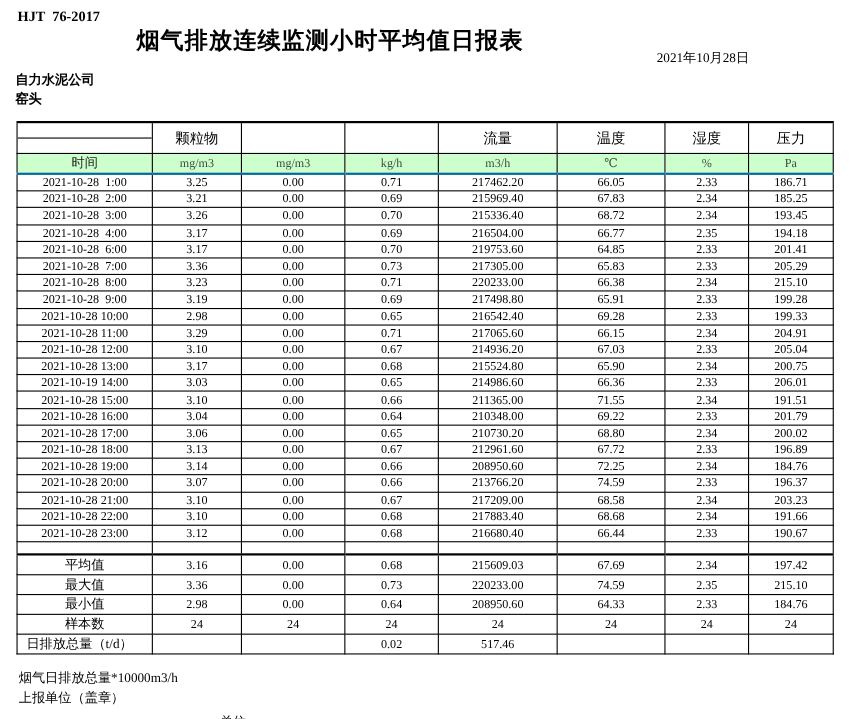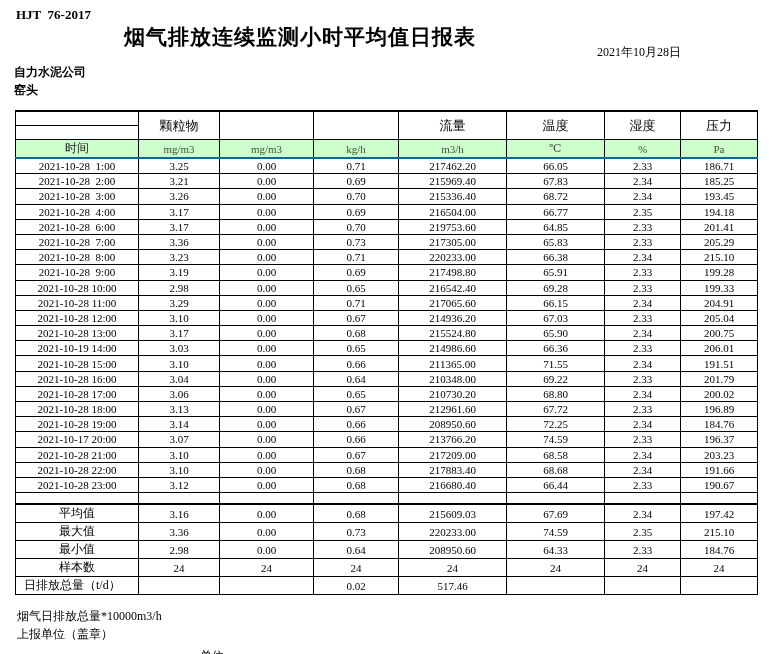--- a/index.html
+++ b/index.html
@@ -268,21 +268,21 @@
         <td class="time-cell">2021-10-28 19:00</td>
         <td>3.14</td>
         <td>0.00</td>
         <td>0.66</td>
         <td>208950.60</td>
         <td>72.25</td>
         <td>2.34</td>
         <td>184.76</td>
       </tr>
       <tr class="data-row">
-        <td class="time-cell">2021-10-17 20:00</td>
+        <td class="time-cell">2021-10-28 20:00</td>
         <td>3.07</td>
         <td>0.00</td>
         <td>0.66</td>
         <td>213766.20</td>
         <td>74.59</td>
         <td>2.33</td>
         <td>196.37</td>
       </tr>
       <tr class="data-row">
         <td class="time-cell">2021-10-28 21:00</td>

